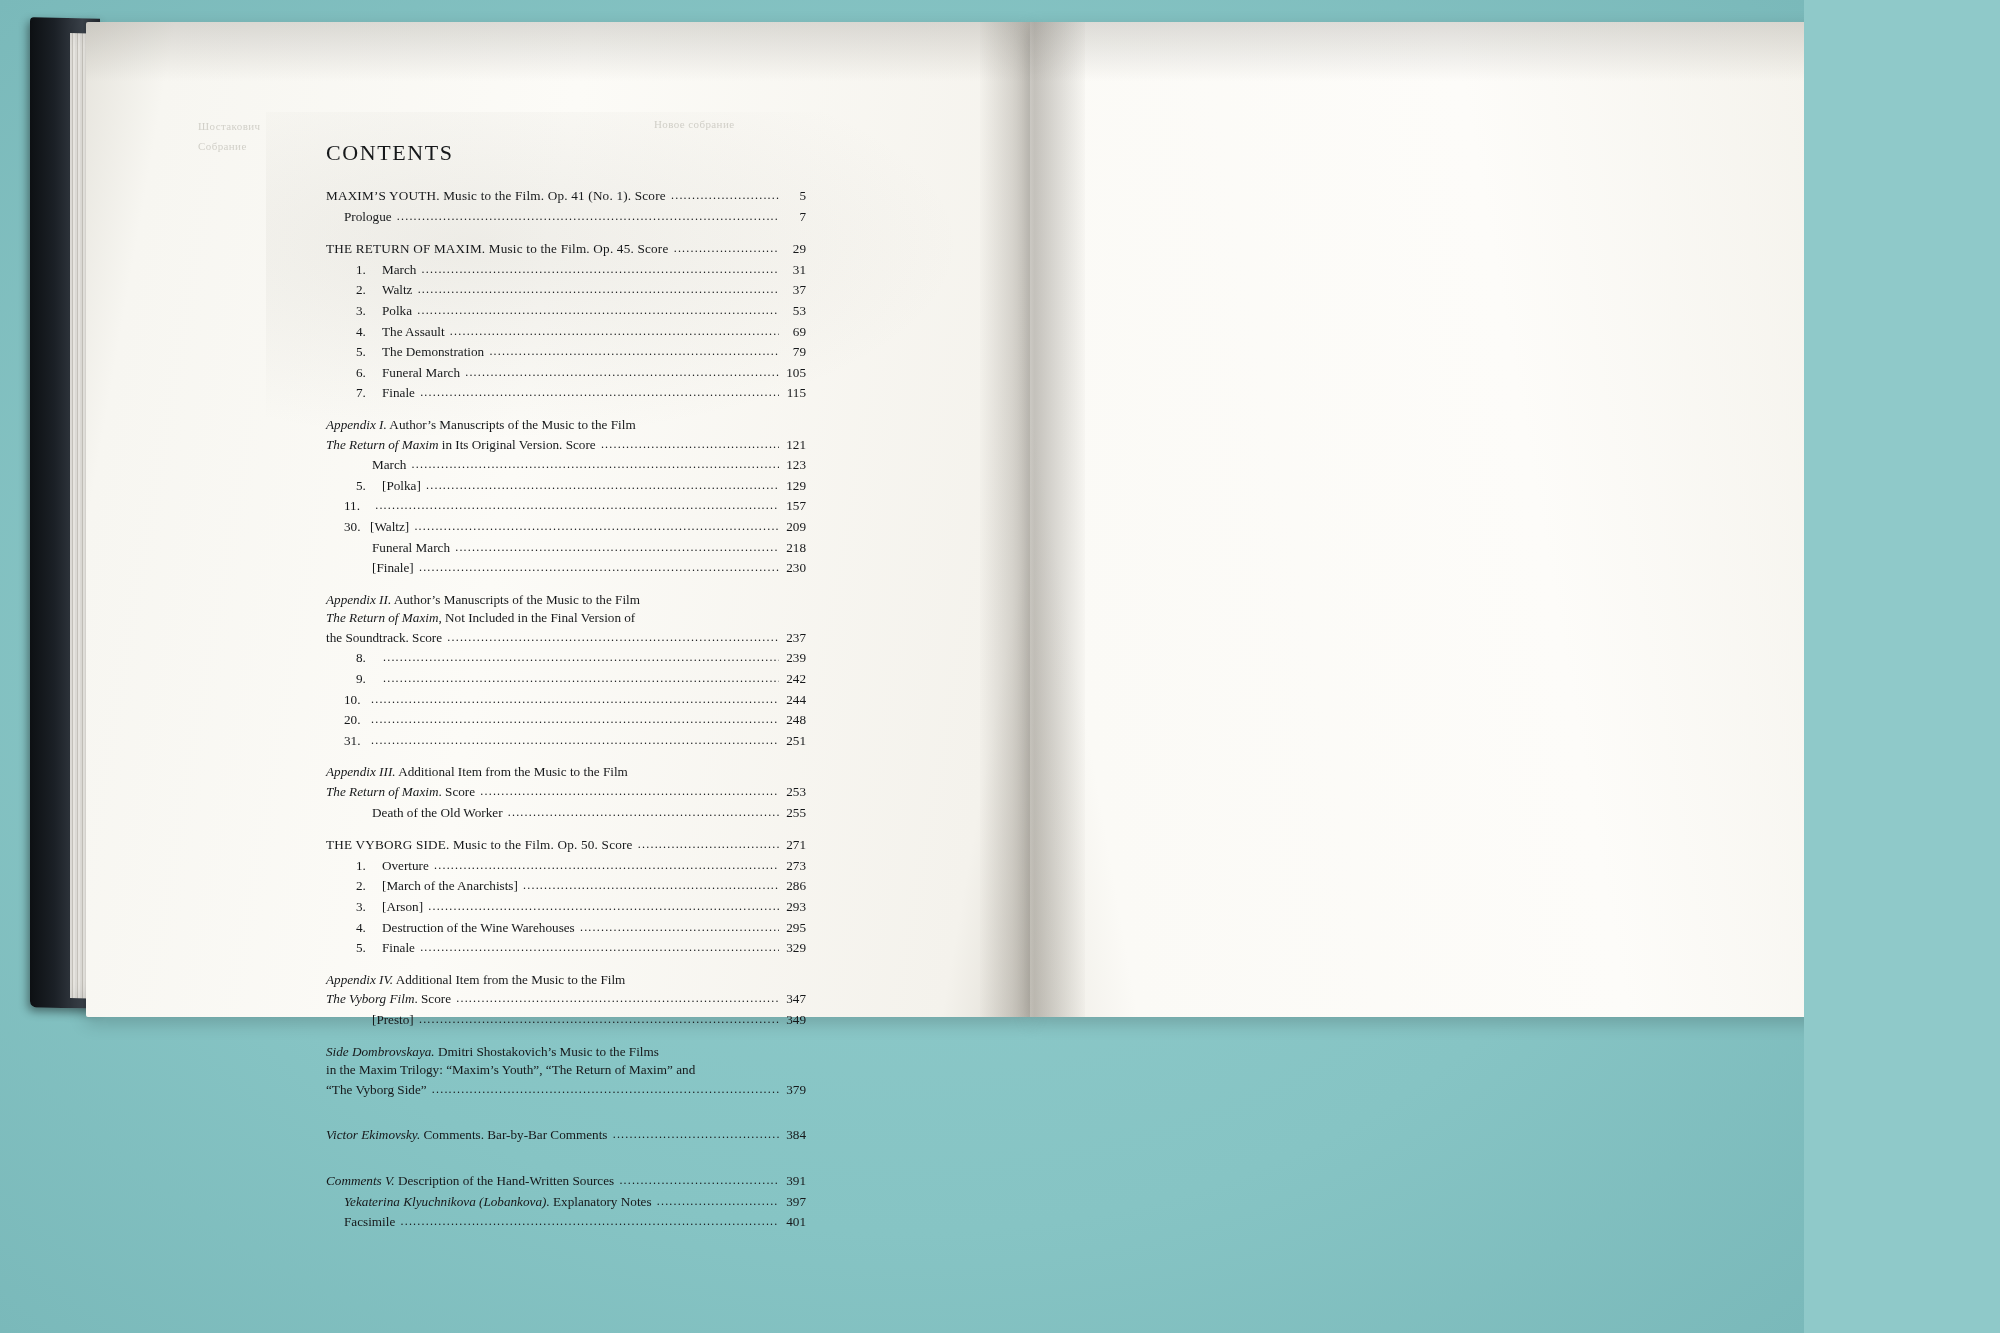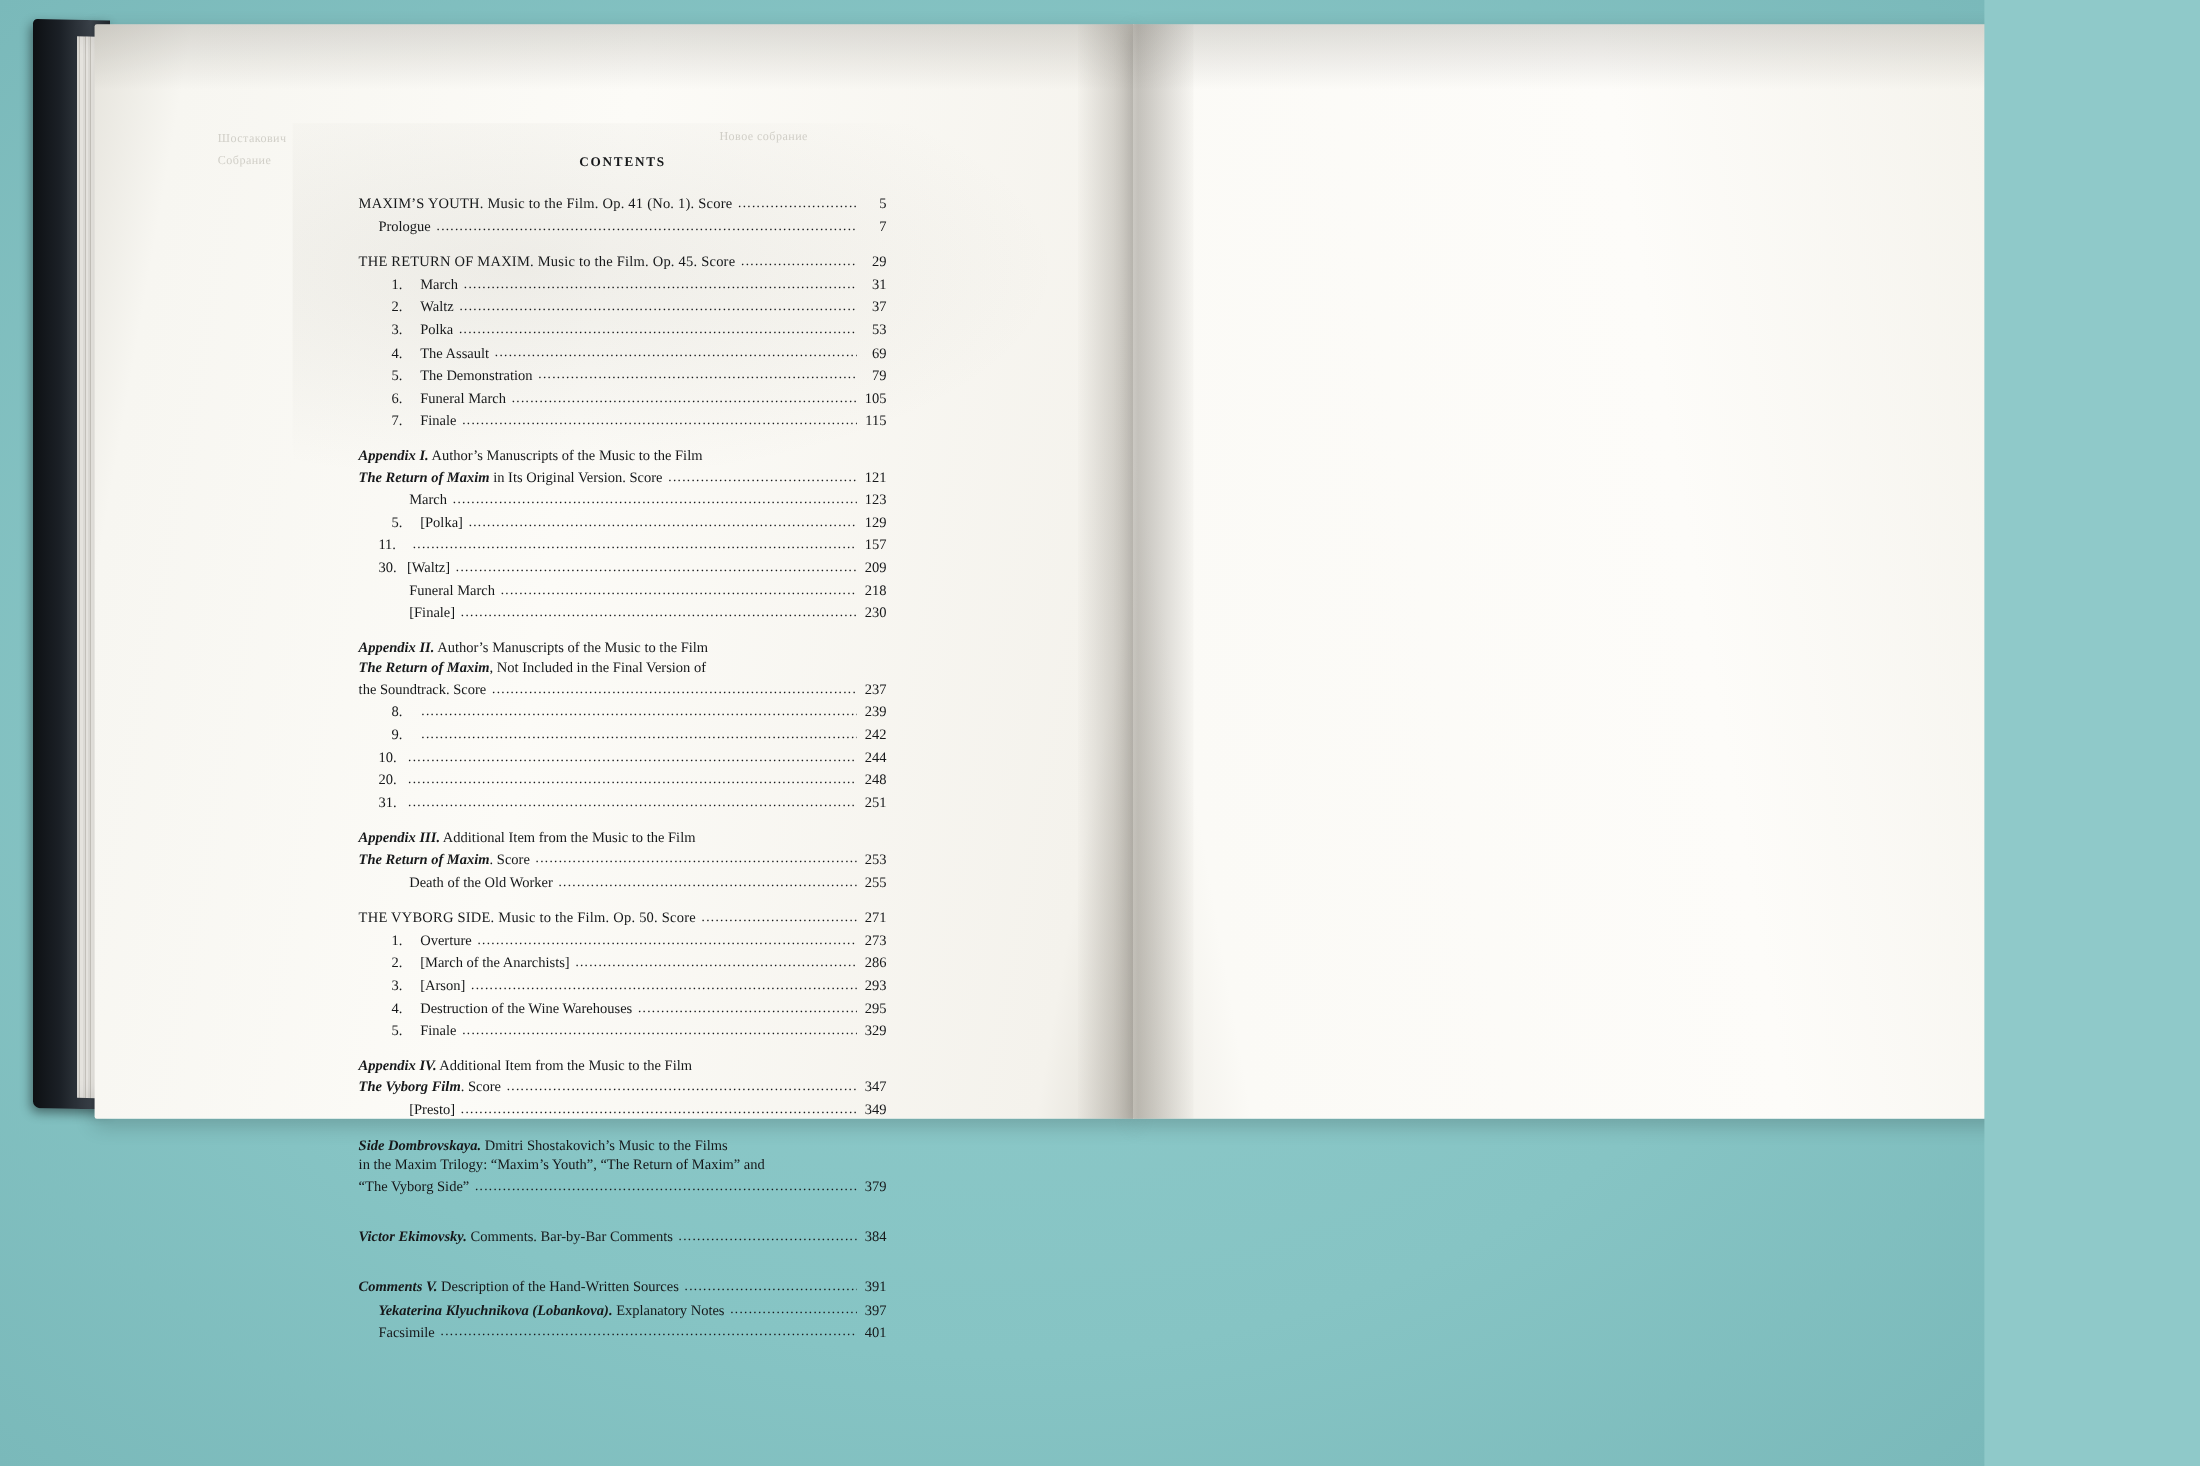--- a/index.html
+++ b/index.html
@@ -109,24 +109,23 @@
 
   
   .contents {
     position: absolute;
     left: 240px;
     top: 118px;
     width: 480px;
     color: #16181a;
   }
   .contents h1 {
-    font-size: 12px;
+    font-size: 22px;
     letter-spacing: 1.6px;
-    font-weight: bold;
-    text-align: center;
+    font-weight: normal;
     margin: 0 0 20px 0;
   }
   .toc-line {
     display: flex;
     align-items: center;
     font-size: 13.2px;
     line-height: 18.6px;
     margin: 0;
     white-space: nowrap;
   }
@@ -143,21 +142,21 @@
   .toc-line .pg {
     flex: 0 0 auto;
     text-align: right;
     min-width: 26px;
   }
   .toc-wrap {
     font-size: 13.2px;
     line-height: 18.6px;
   }
   .caps { letter-spacing: 0.2px; }
-  .ital { font-style: italic; font-weight: bold; }
+  .ital { font-style: italic; }
   .ind1 { padding-left: 18px; }
   .ind2 { padding-left: 30px; }
   .ind3 { padding-left: 46px; }
   .grp { margin-top: 12px; }
   .grp-sm { margin-top: 25px; }
   .num { flex: 0 0 26px; }
 </style>
 </head>
 <body>
 

